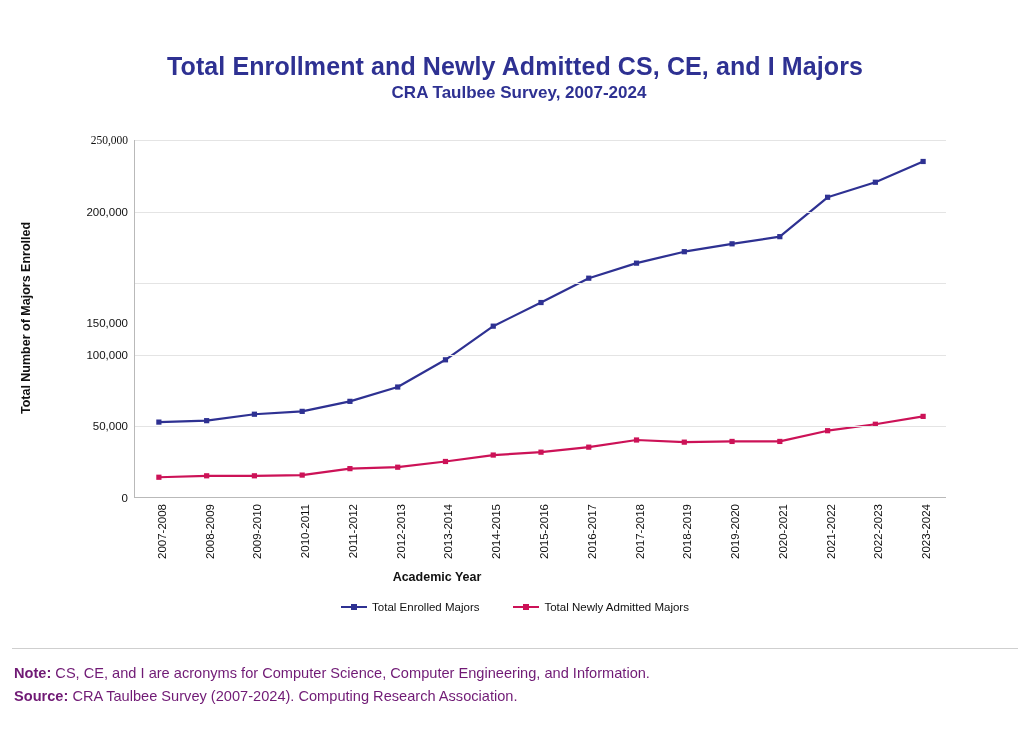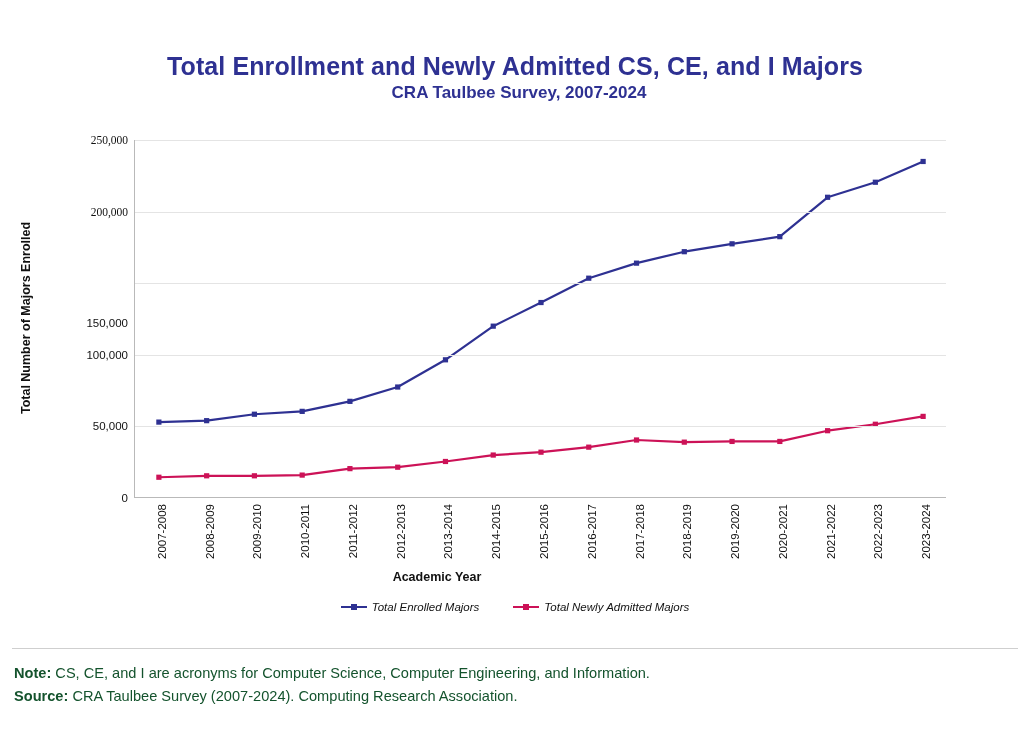--- a/index.html
+++ b/index.html
@@ -128,21 +128,20 @@
   
   .legend {
     position: absolute;
     left: 0;
     top: 601px;
     width: 1030px;
     display: flex;
     justify-content: center;
     align-items: center;
     gap: 34px;
-    font-style: italic;
   }
   .legend-item {
     display: flex;
     align-items: center;
     gap: 5px;
     font-size: 11.5px;
     color: #111;
   }
   .legend-swatch {
     width: 26px;
@@ -173,21 +172,21 @@
     height: 1px;
     background: #cfcfcf;
   }
   .notes {
     position: absolute;
     left: 14px;
     top: 662px;
     width: 1000px;
     font-size: 14.6px;
     line-height: 23px;
-    color: #14532d;
+    color: #701a75;
   }
   .notes .lbl { font-weight: bold; }
 
   svg { display: block; }
 </style>
 </head>
 <body>
 
 <div class="page">
 
@@ -196,21 +195,21 @@
     <div class="chart-subtitle">CRA Taulbee Survey, 2007-2024</div>
   </div>
 
   <div class="yaxis-title">Total Number of Majors Enrolled</div>
 
   <div class="ylabels" id="ylabels">
       <div class="ylab" style="top: 358px;">0</div>
       <div class="ylab" style="top: 286.4px;">50,000</div>
       <div class="ylab" style="top: 214.8px;">100,000</div>
       <div class="ylab" style="top: 143.2px; margin-top: 40px;">150,000</div>
-      <div class="ylab" style="top: 71.6px; font-family: Liberation Serif, serif;">200,000</div>
+      <div class="ylab" style="top: 71.6px;">200,000</div>
       <div class="ylab" style="top: 0px; font-family: Liberation Serif, serif;">250,000</div>
     </div>
 
   <div class="plot-wrap">
     <div class="plot-area" id="plot-area">
       <svg id="plot-svg" width="812" height="358">
           <polyline points="23.88,282.10 71.65,280.67 119.41,274.23 167.18,271.36 214.94,261.34 262.71,247.02 310.47,219.81 358.24,186.16 406.00,162.53 453.76,138.19 501.53,123.15 549.29,111.70 597.06,103.82 644.82,96.66 692.59,57.28 740.35,42.24 788.12,21.48" fill="none" stroke="#2e3192" stroke-width="2.2" stroke-linejoin="round"></polyline>
           <rect x="21.28" y="279.50" width="5.2" height="5.2" fill="#2e3192"></rect>
           <rect x="69.05" y="278.07" width="5.2" height="5.2" fill="#2e3192"></rect>
           <rect x="116.81" y="271.63" width="5.2" height="5.2" fill="#2e3192"></rect>

